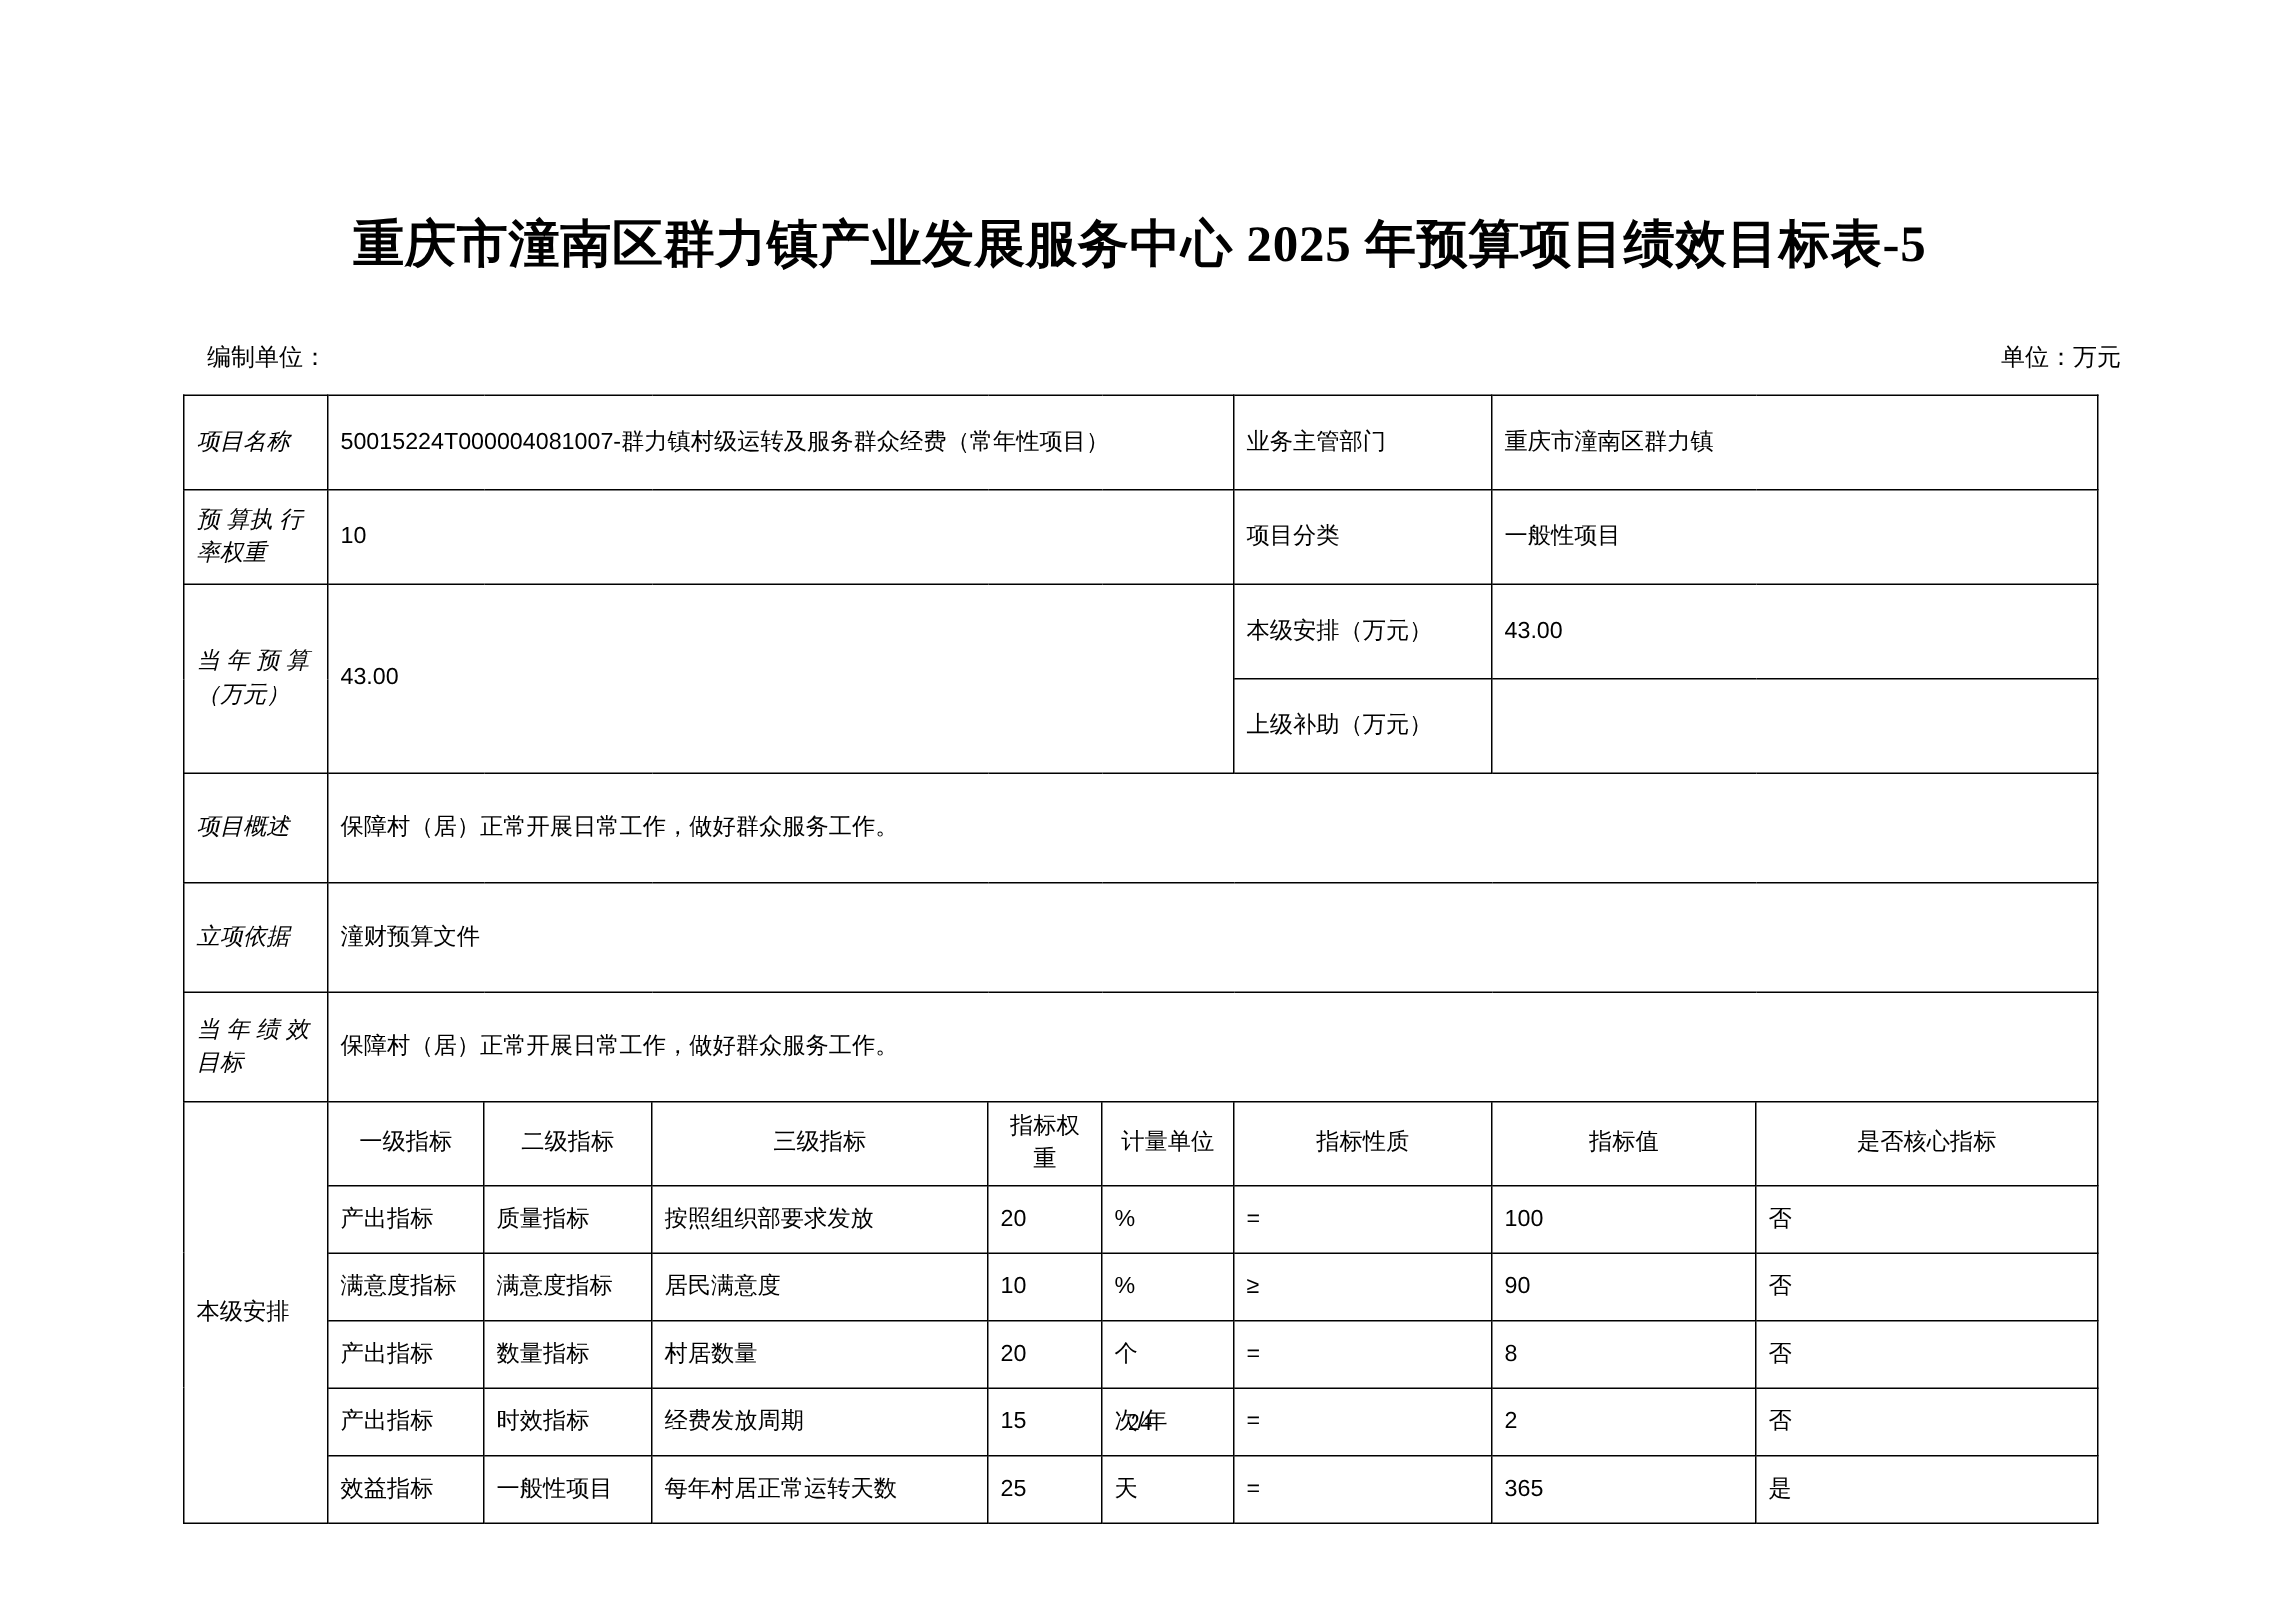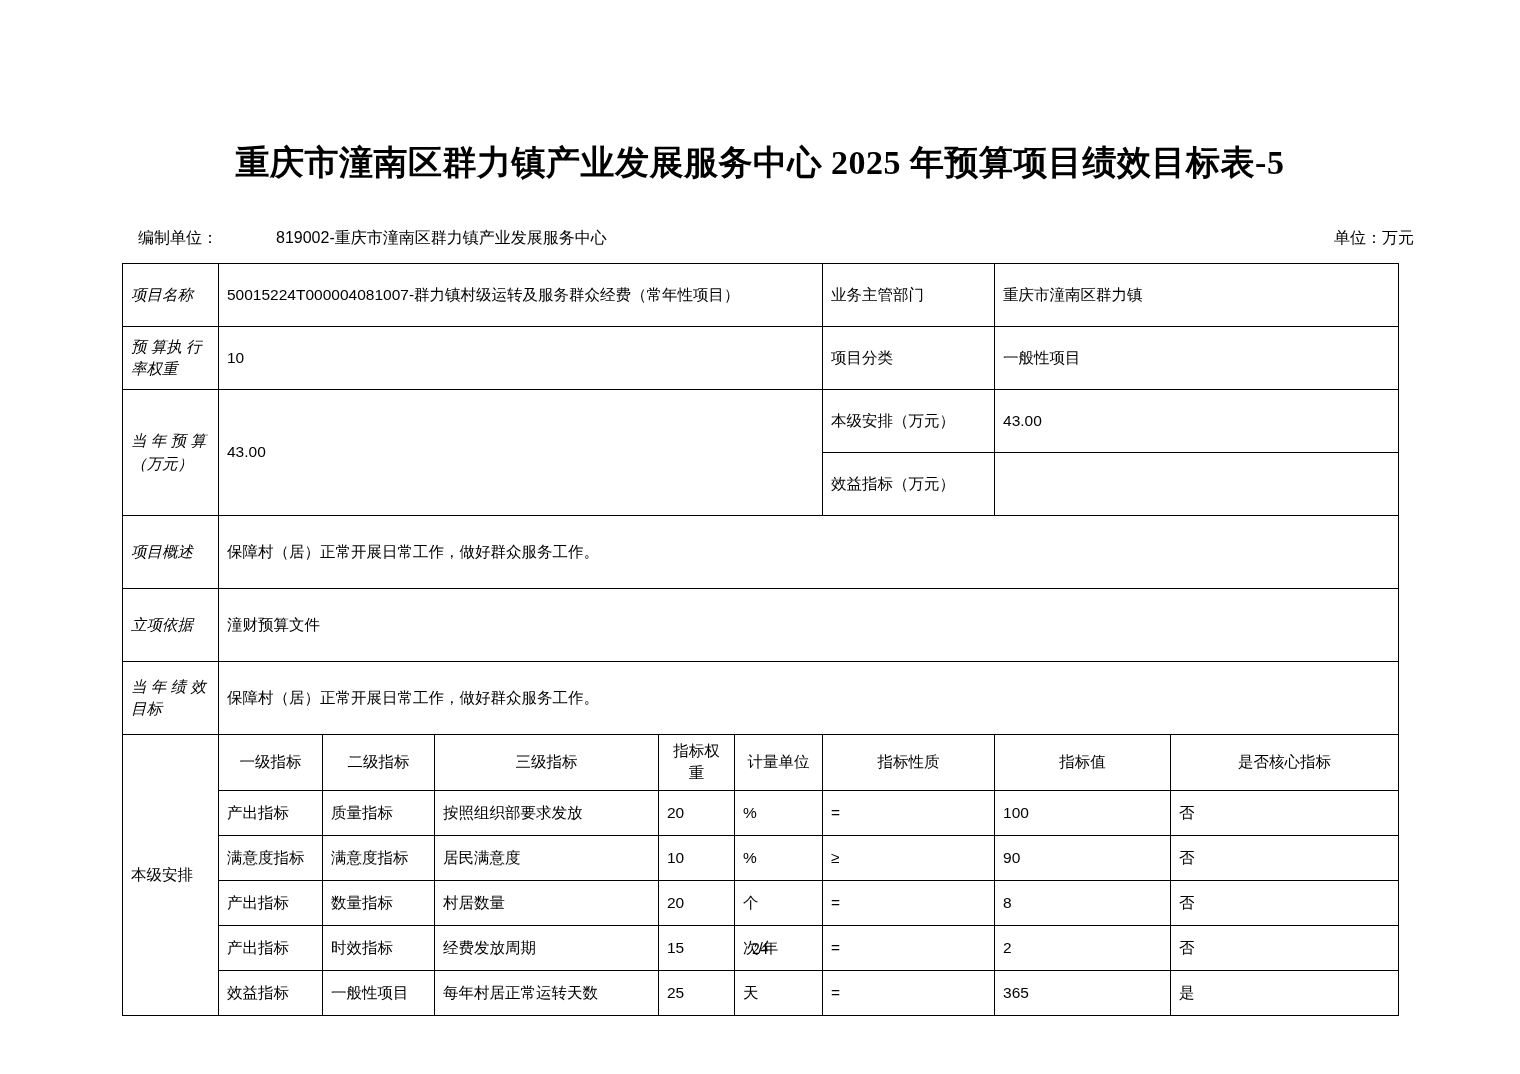--- a/index.html
+++ b/index.html
@@ -109,21 +109,20 @@
 </style>
 </head>
 <body>
 
 <div class="page">
 
   <div class="doc-title">重庆市潼南区群力镇产业发展服务中心 2025 年预算项目绩效目标表-5</div>
 
   <div class="meta-row">
     <span class="meta-label">编制单位：</span>
-    <span class="meta-value">819002-重庆市潼南区群力镇产业发展服务中心</span>
     <span class="meta-unit">单位：万元</span>
   </div>
 
   <table class="sheet">
     <colgroup>
       <col style="width:96px">
       <col style="width:104px">
       <col style="width:112px">
       <col style="width:224px">
       <col style="width:76px">
@@ -147,21 +146,21 @@
         <td class="c-center" colspan="2">一般性项目</td>
       </tr>
 
       <tr>
         <td class="c-label tall-lg" rowspan="2">当 年 预 算（万元）</td>
         <td class="c-center" rowspan="2" colspan="5">43.00</td>
         <td class="c-center tall-md">本级安排（万元）</td>
         <td class="c-center" colspan="2">43.00</td>
       </tr>
       <tr>
-        <td class="c-center tall-md">效益指标（万元）</td>
+        <td class="c-center tall-md">上级补助（万元）</td>
         <td class="c-center" colspan="2"></td>
       </tr>
 
       <tr>
         <td class="c-label row-desc">项目概述</td>
         <td class="c-left" colspan="8">保障村（居）正常开展日常工作，做好群众服务工作。</td>
       </tr>
 
       <tr>
         <td class="c-label row-basis">立项依据</td>

